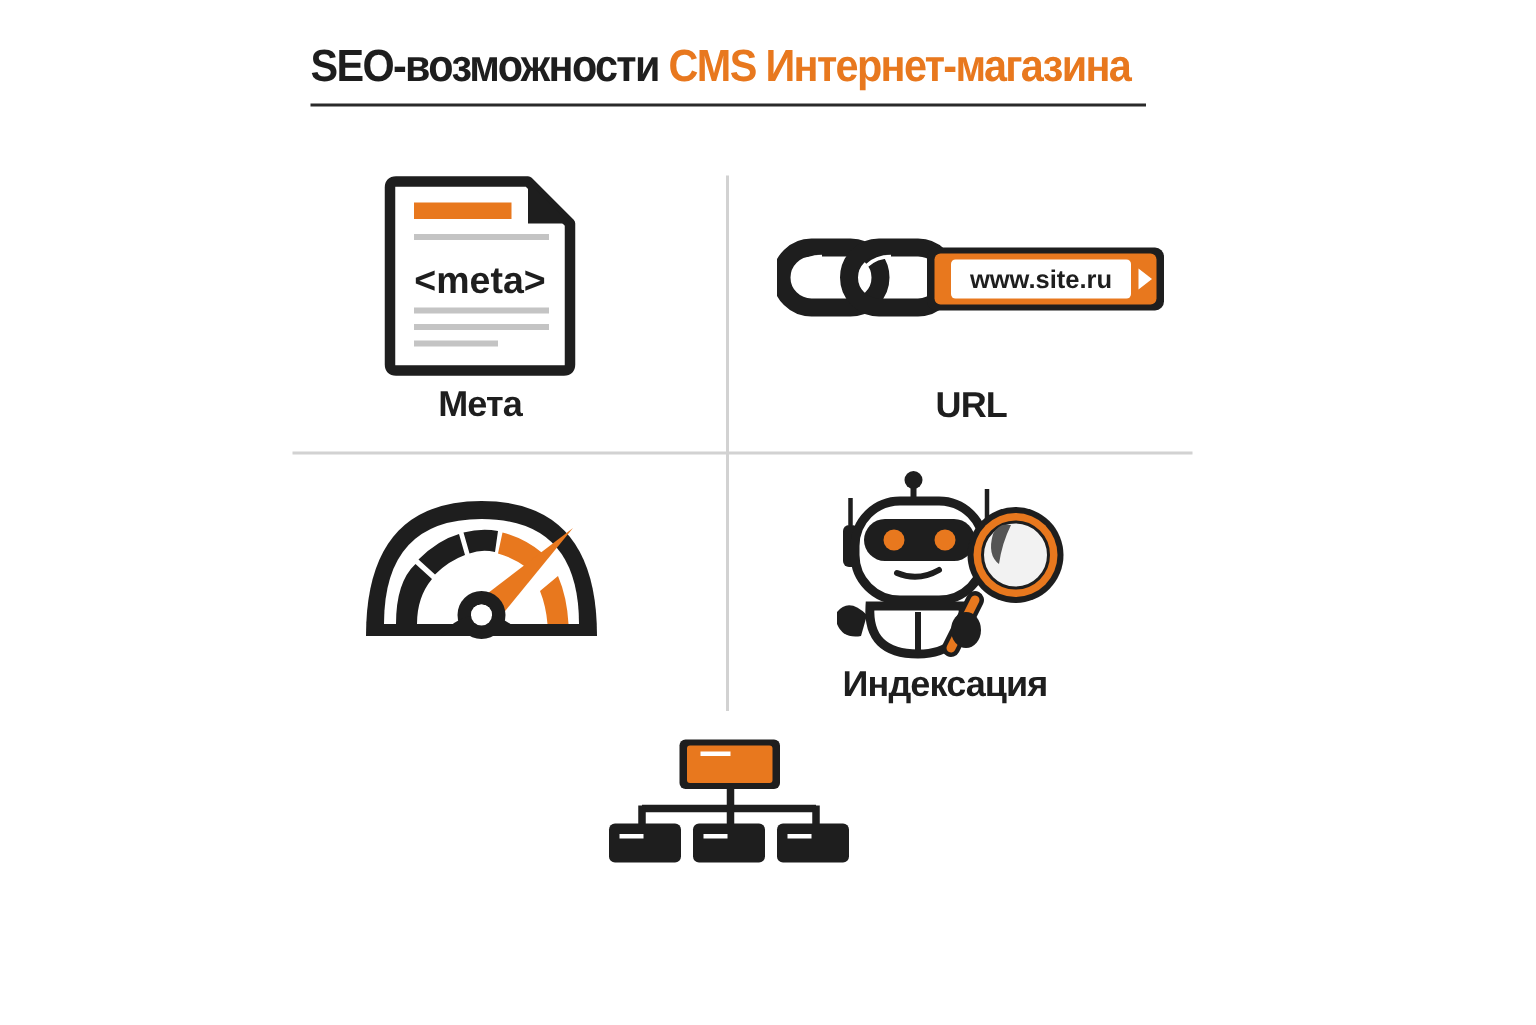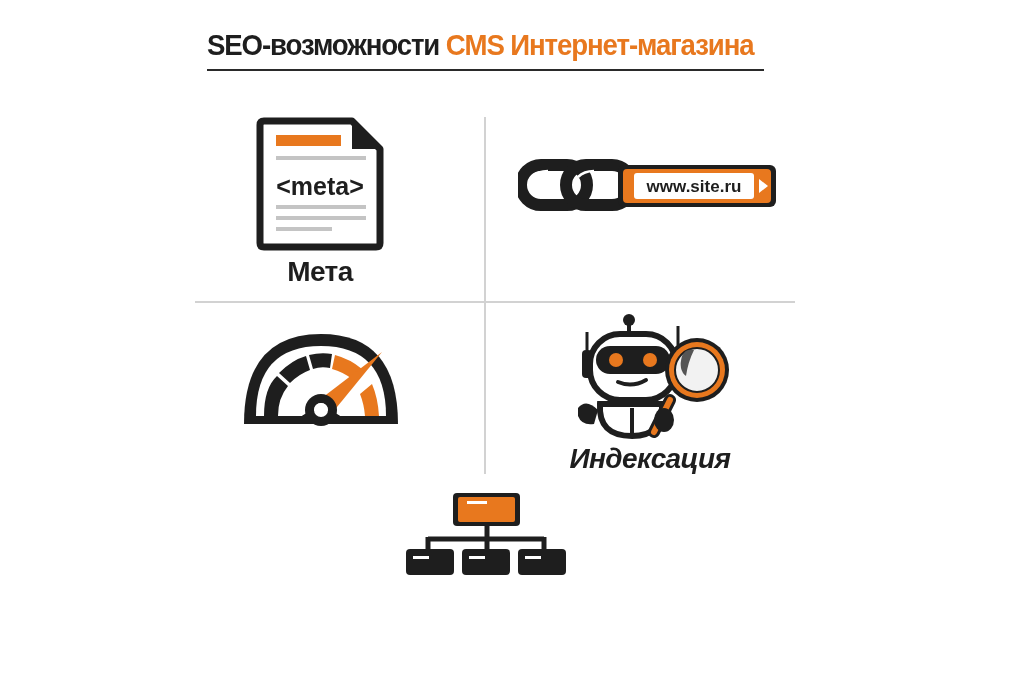--- a/index.html
+++ b/index.html
@@ -11,21 +11,21 @@
   .title {
     left: 207px; top: 28px; width: 560px; white-space: nowrap;
     font-size: 30px; font-weight: bold; letter-spacing: -1.2px; color: #1e1e1e;
     transform: scaleX(0.92); transform-origin: left top;
   }
   .title .accent { color: #E8781E; }
   .title-rule { left: 207px; top: 69px; width: 557px; height: 2px; background: #2a2a2a; }
   .vline { left: 484px; top: 117px; width: 2px; height: 357px; background: #d2d2d2; }
   .hline { left: 195px; top: 301px; width: 600px; height: 2px; background: #d2d2d2; }
   .label {
-    font-size: 28px; font-weight: bold; color: #1e1e1e; text-align: center;
+    font-size: 24px; font-weight: bold; color: #1e1e1e; text-align: center;
     letter-spacing: -0.6px; white-space: nowrap;
   }
   svg { display: block; }
 </style>
 </head>
 <body>
 
 <div class="abs title">
   <span>SEO-возможности </span><span class="accent">CMS Интернет-магазина</span>
 </div>
@@ -55,20 +55,21 @@
     <rect x="48" y="10" width="66" height="40" rx="20" fill="none" stroke="#1e1e1e" stroke-width="12"></rect>
     <path d="M14,22 Q20,16 30,16" stroke="#fff" stroke-width="2.5" fill="none"></path>
     <path d="M60,22 Q66,16 76,16" stroke="#fff" stroke-width="2.5" fill="none"></path>
 
     <rect x="100" y="10" width="158" height="42" rx="6" fill="#1e1e1e"></rect>
     <rect x="105" y="14" width="148" height="34" rx="4" fill="#E8781E"></rect>
     <rect x="116" y="18" width="120" height="26" rx="3" fill="#fff"></rect>
     <text x="176" y="37" text-anchor="middle" font-family="Liberation Sans, sans-serif" font-weight="bold" font-size="17" fill="#1e1e1e">www.site.ru</text>
     <path d="M241,24 L250,31 L241,38 Z" fill="#fff"></path>
   </svg>
+  <div class="abs label" style="left:0; top:107px; width:275px;">URL</div>
 </div>
 
 <div class="abs" style="left:236px; top:328px; width:170px; height:150px;">
   <svg class="abs" style="left:6px; top:4px;" width="158" height="96" viewBox="0 0 158 96">
 
     <path d="M2,92 Q2,2 79,2 Q156,2 156,92 Z" fill="#1e1e1e"></path>
 
     <path d="M14,84 Q14,14 79,14 Q144,14 144,84 Z" fill="#fff"></path>
 
     <path d="M22,84 Q22,56 35,44 L46,54 Q36,66 36,84 Z" fill="#1e1e1e"></path>
@@ -81,21 +82,21 @@
 
     <path d="M72,72 L140,20 L86,86 Z" fill="#E8781E"></path>
 
     <circle cx="79" cy="78" r="16" fill="#1e1e1e"></circle>
     <circle cx="79" cy="78" r="7" fill="#fff"></circle>
     <path d="M52,92 Q62,78 79,78 Q96,78 106,92 Z" fill="#1e1e1e"></path>
     <circle cx="79" cy="78" r="7" fill="#fff"></circle>
   </svg>
 </div>
 
-<div class="abs" style="left:560px; top:310px; width:180px; height:165px;font-style:italic;">
+<div class="abs" style="left:540px; top:310px; width:180px; height:165px;">
   <svg class="abs" style="left:14px; top:2px;" width="162" height="128" viewBox="0 0 162 128">
 
     <line x1="55" y1="10" x2="55" y2="22" stroke="#1e1e1e" stroke-width="4"></line>
     <circle cx="55" cy="8" r="6" fill="#1e1e1e"></circle>
 
     <rect x="8" y="38" width="10" height="28" rx="4" fill="#1e1e1e"></rect>
     <line x1="13" y1="20" x2="13" y2="38" stroke="#1e1e1e" stroke-width="3"></line>
     <line x1="104" y1="14" x2="104" y2="36" stroke="#1e1e1e" stroke-width="3"></line>
 
     <rect x="16" y="22" width="86" height="66" rx="30" fill="#fff" stroke="#1e1e1e" stroke-width="6"></rect>

